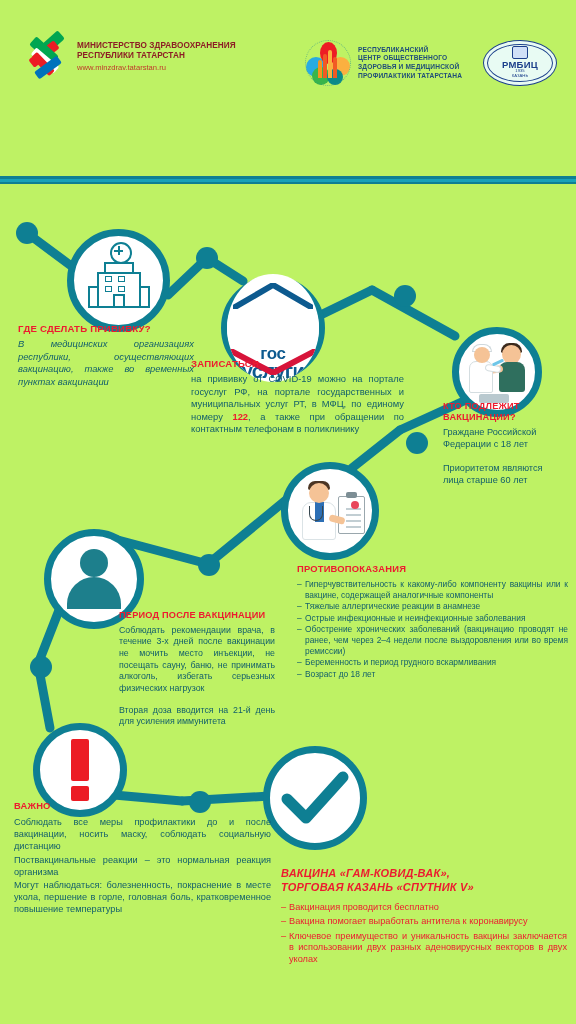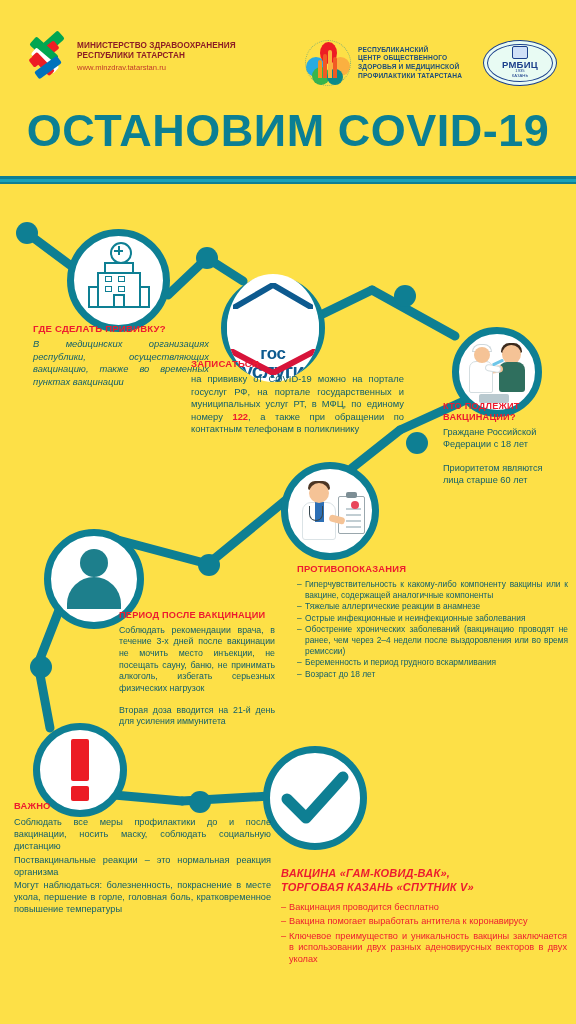--- a/index.html
+++ b/index.html
@@ -2,21 +2,21 @@
 <html lang="ru"><head>
 <meta charset="utf-8">
 <style>
   html,body{margin:0;padding:0;}
   body{
     width:576px;height:1024px;
     background:#dff7ec;
     font-family:"Liberation Sans","DejaVu Sans",sans-serif;
     overflow:hidden;position:relative;
   }
-  #stage{position:relative;width:576px;height:1024px;overflow:hidden;background:#fde047;}
+  #stage{position:relative;width:576px;height:1024px;overflow:hidden;background:#bef264;}
 
   
   .header{position:absolute;left:0;top:0;width:576px;height:100px;}
   .logo-block{position:absolute;display:flex;align-items:center;}
   .logo-minzdrav{left:26px;top:36px;}
   .tatflag{width:44px;height:42px;position:relative;margin-right:7px;}
   .tatflag i{position:absolute;display:block;}
   .tf1{width:30px;height:11px;background:#00a651;left:9px;top:3px;transform:rotate(-42deg);border-radius:2px;}
   .tf2{width:30px;height:11px;background:#00a651;left:3px;top:9px;transform:rotate(42deg);border-radius:2px;}
   .tf3{width:32px;height:10px;background:#ed1c24;left:2px;top:13px;transform:rotate(-38deg);border-radius:2px;}
@@ -128,21 +128,21 @@
   
   .blk{position:absolute;}
   .hd{color:#ed1b2f;font-weight:bold;letter-spacing:.2px;line-height:1.15;}
   .bd{color:#13606b;line-height:1.33;text-align:justify;}
   ul.dash{margin:0;padding:0;list-style:none;}
   ul.dash li{position:relative;padding-left:8px;line-height:1.3;color:#13606b;text-align:justify;}
   ul.dash li:before{content:"–";position:absolute;left:0;top:0;}
   .num{color:#ed1b2f;font-weight:bold;}
 
   
-  #b-where{left:33px;top:323px;width:176px;}
+  #b-where{left:18px;top:323px;width:176px;}
   #b-where .hd{font-size:9.6px;margin-bottom:4px;}
   #b-where .bd{font-size:9.4px;font-style:italic;}
 
   #b-signup{left:191px;top:358px;width:213px;}
   #b-signup .hd{font-size:9.6px;margin-bottom:4px;}
   #b-signup .bd{font-size:9.4px;}
 
   #b-who{left:443px;top:401px;width:118px;}
   #b-who .hd{font-size:9.2px;margin-bottom:4px;}
   #b-who .bd{font-size:9.2px;text-align:left;}
@@ -217,21 +217,20 @@
       <div class="rmbic-oval">
         <span class="inner"></span>
         <span class="mon"></span>
         <span class="nm">РМБИЦ</span>
         <span class="sub">1935</span>
         <span class="sub">КАЗАНЬ</span>
       </div>
     </div>
   </div>
 
-  <div class="title">ОСТАНОВИМ COVID-19</div>
   <div class="rule"></div>
 
   <svg id="connectors" viewBox="0 0 576 1024">
     <g stroke="#0e7f93" stroke-width="9" fill="none" stroke-linecap="round">
       <line x1="27" y1="233" x2="78" y2="271"></line>
       <line x1="168" y1="295" x2="207" y2="258"></line>
       <line x1="207" y1="258" x2="243" y2="281"></line>
       <line x1="296" y1="327" x2="372" y2="290"></line>
       <line x1="372" y1="290" x2="455" y2="336"></line>
       <line x1="477" y1="395" x2="400" y2="430"></line>

